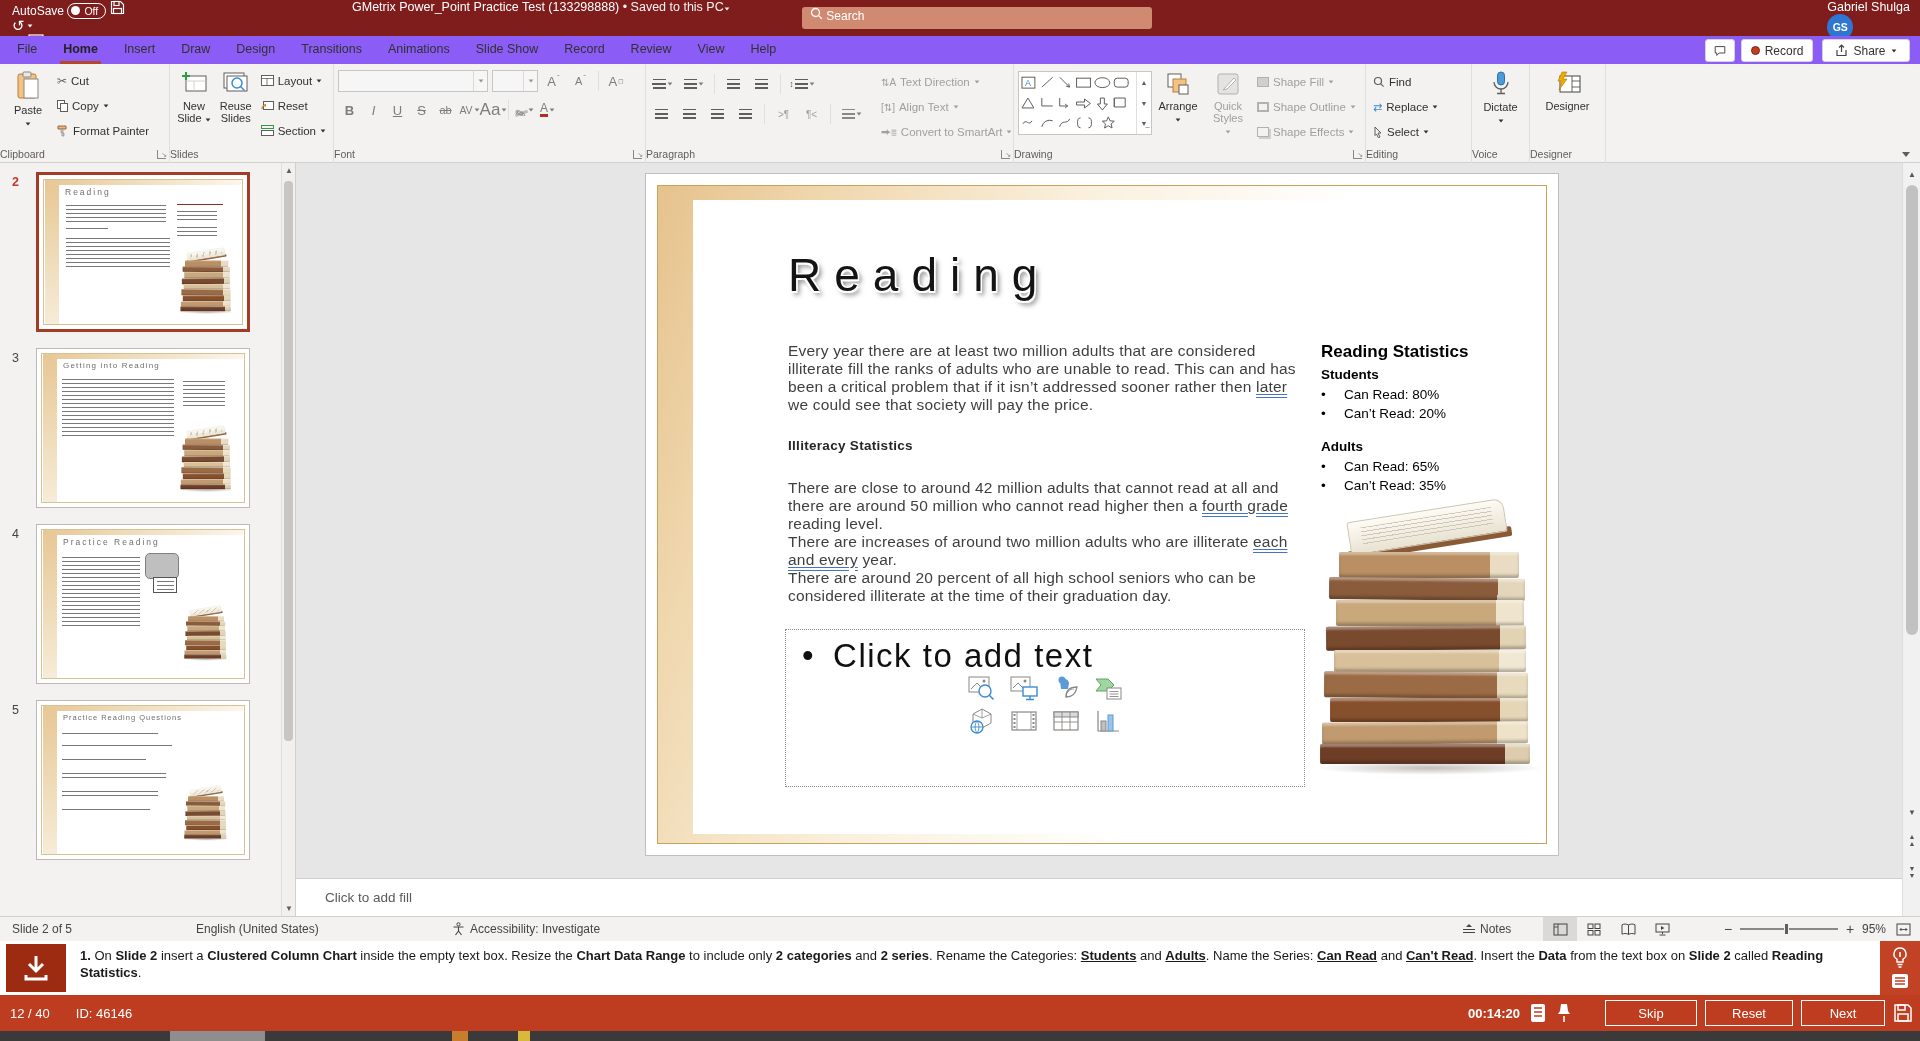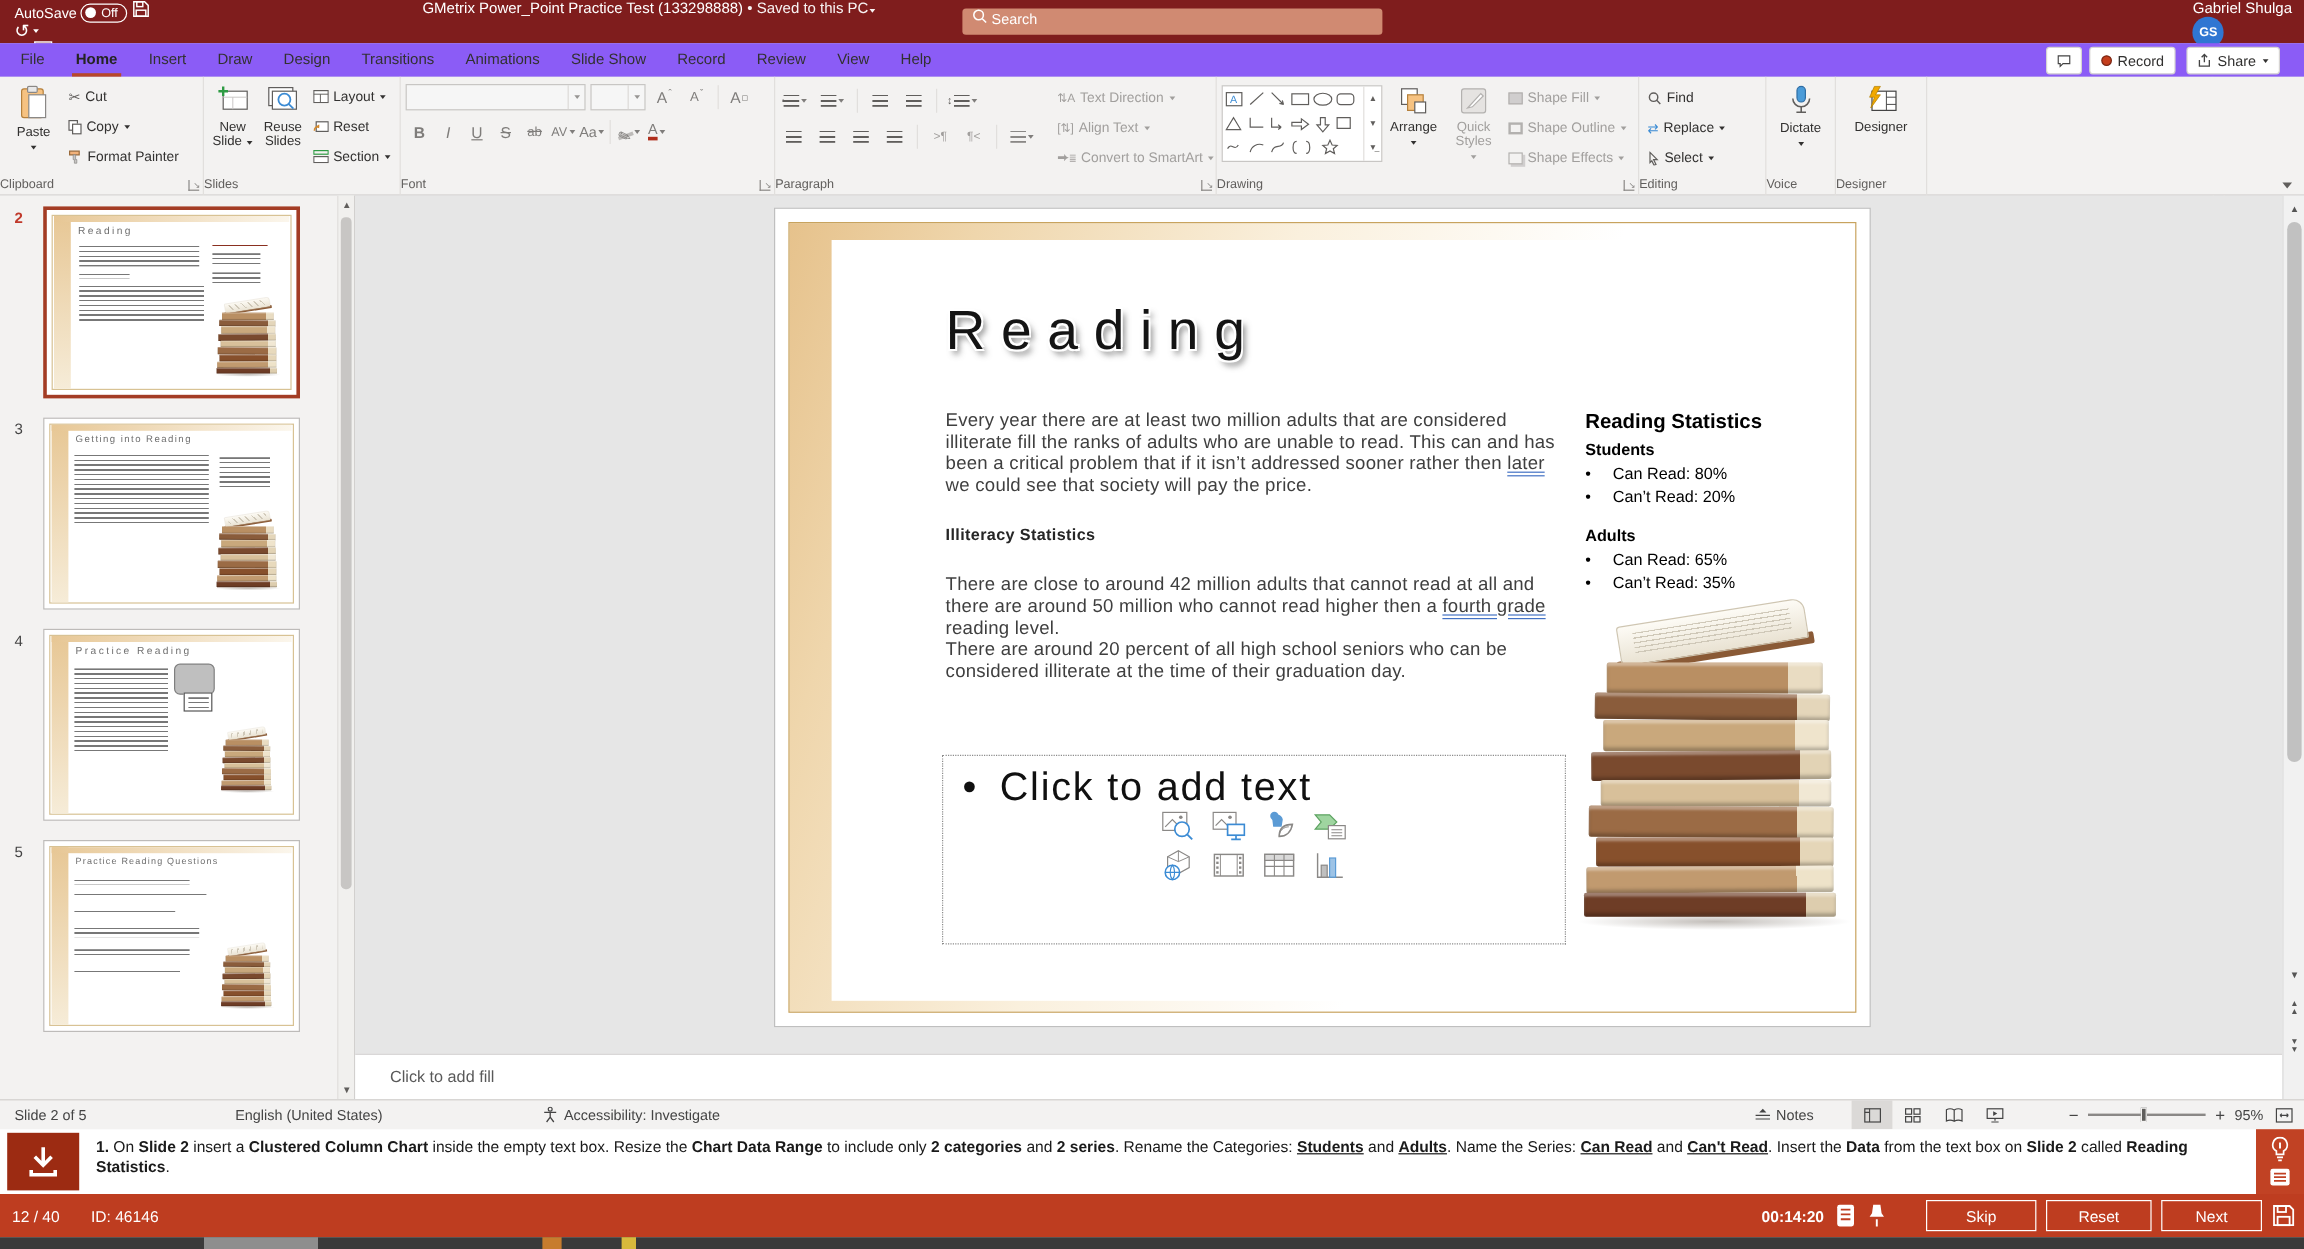--- a/index.html
+++ b/index.html
@@ -232,21 +232,21 @@
       </div>
     <div class="tr-btn" style="left:1705px;width:30px">
       <svg width="15" height="14" viewBox="0 0 15 14">
           <path d="M1.5 1.5h12v8h-7l-3 3v-3h-2z" fill="none" stroke="#444" stroke-width="1.2"></path>
         </svg>
     </div>
     <div class="tr-btn" style="left:1741px;width:72px">
       <span class="recdot"></span>
       <span>Record</span>
     </div>
-    <div class="tr-btn" style="left:1822px;width:78px">
+    <div class="tr-btn" style="left:1822px;width:88px">
       <svg width="13" height="13" viewBox="0 0 13 13">
           <path d="M6.5 8V1.5M4 3.5L6.5 1 9 3.5" fill="none" stroke="#444" stroke-width="1.2"></path>
           <path d="M2 6v5.5h9V6" fill="none" stroke="#444" stroke-width="1.2"></path>
         </svg>
       <span>Share</span>
       <span class="chv chv-s"></span>
     </div>
   </div>
 
   <div class="ribbon">
@@ -371,21 +371,21 @@
         <div class="fbt">
             <s>S</s>
           </div>
         <div class="fbt" style="font-size:11px">
             <s>ab</s>
           </div>
         <div class="fbt" style="font-size:10.5px">
             <span>AV</span>
             <span class="chv chv-s"></span>
           </div>
-        <div class="fbt" style="font-size:12px">
+        <div class="fbt" style="font-size:17px">
             <span>Aa</span>
             <span class="chv chv-s"></span>
           </div>
         <div class="vr"></div>
         <div class="fbt">
             <span style="display:inline-block;width:13px;height:9px;border-bottom:3px solid #BDBBB9;transform:rotate(-20deg)">✎</span>
             <span class="chv chv-s"></span>
           </div>
         <div class="fbt">
             <span style="display:inline-block;border-bottom:3px solid #B02E1C;font-size:12px;line-height:11px">A</span>
@@ -727,20 +727,21 @@
       <div class="sframe">
           <div class="sinner"></div>
         </div>
 
       <div class="stitle">Reading</div>
 
       <div class="sbody">
         <p><span>Every year there are at least two million adults that are considered illiterate fill the ranks of adults who are unable to read. This can and has been a critical problem that if it isn’t addressed sooner rather then </span><span class="gram">later</span><span> we could see that society will pay the price.</span></p>
         <p class="bh">Illiteracy Statistics</p>
         <p><span>There are close to around 42 million adults that cannot read at all and there are around 50 million who cannot read higher then a </span><span class="gram">fourth grade</span><span> reading level.</span></p>
+        <p><span>There are increases of around two million adults who are illiterate </span><span class="gram">each and every</span><span> year.</span></p>
         <p>There are around 20 percent of all high school seniors who can be considered illiterate at the time of their graduation day.</p>
       </div>
 
       <div class="stats">
         <h3>Reading Statistics</h3>
         <h4>Students</h4>
         <div class="sitem">
             <span class="b">•</span>
             <span class="t">Can Read: 80%</span>
           </div>

